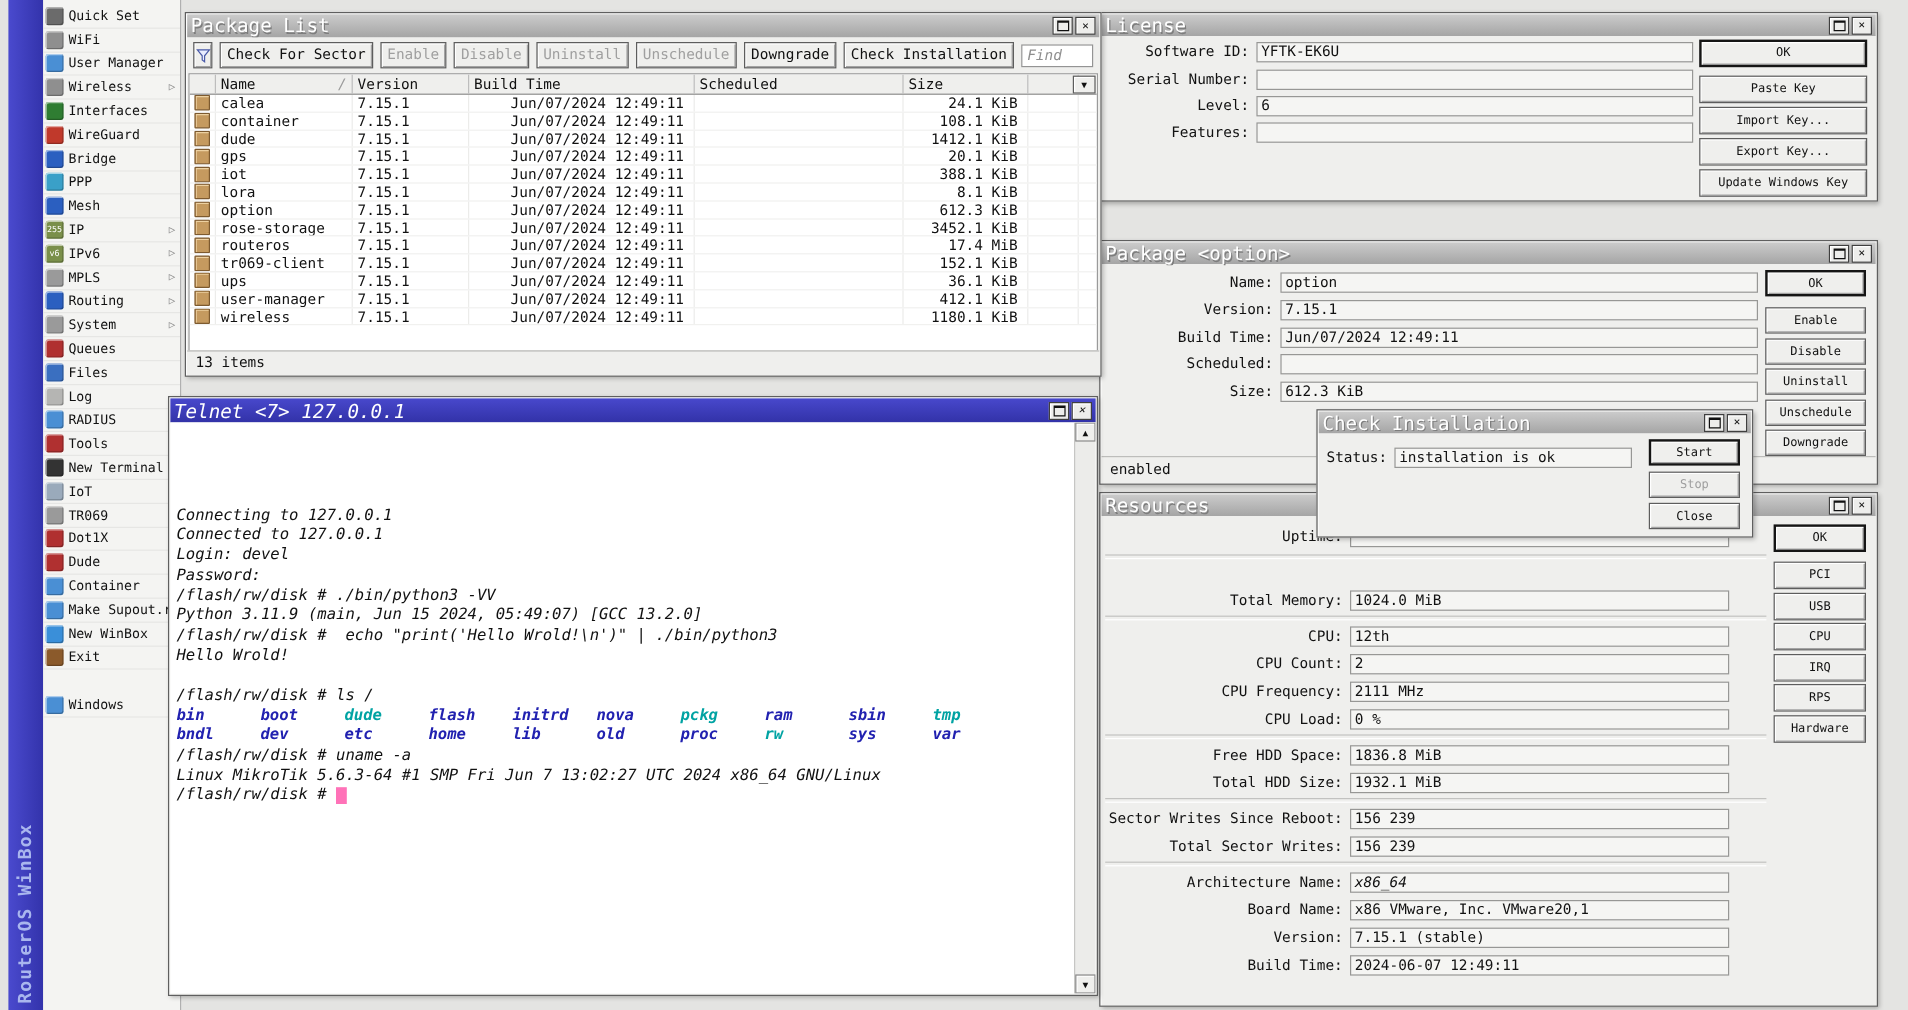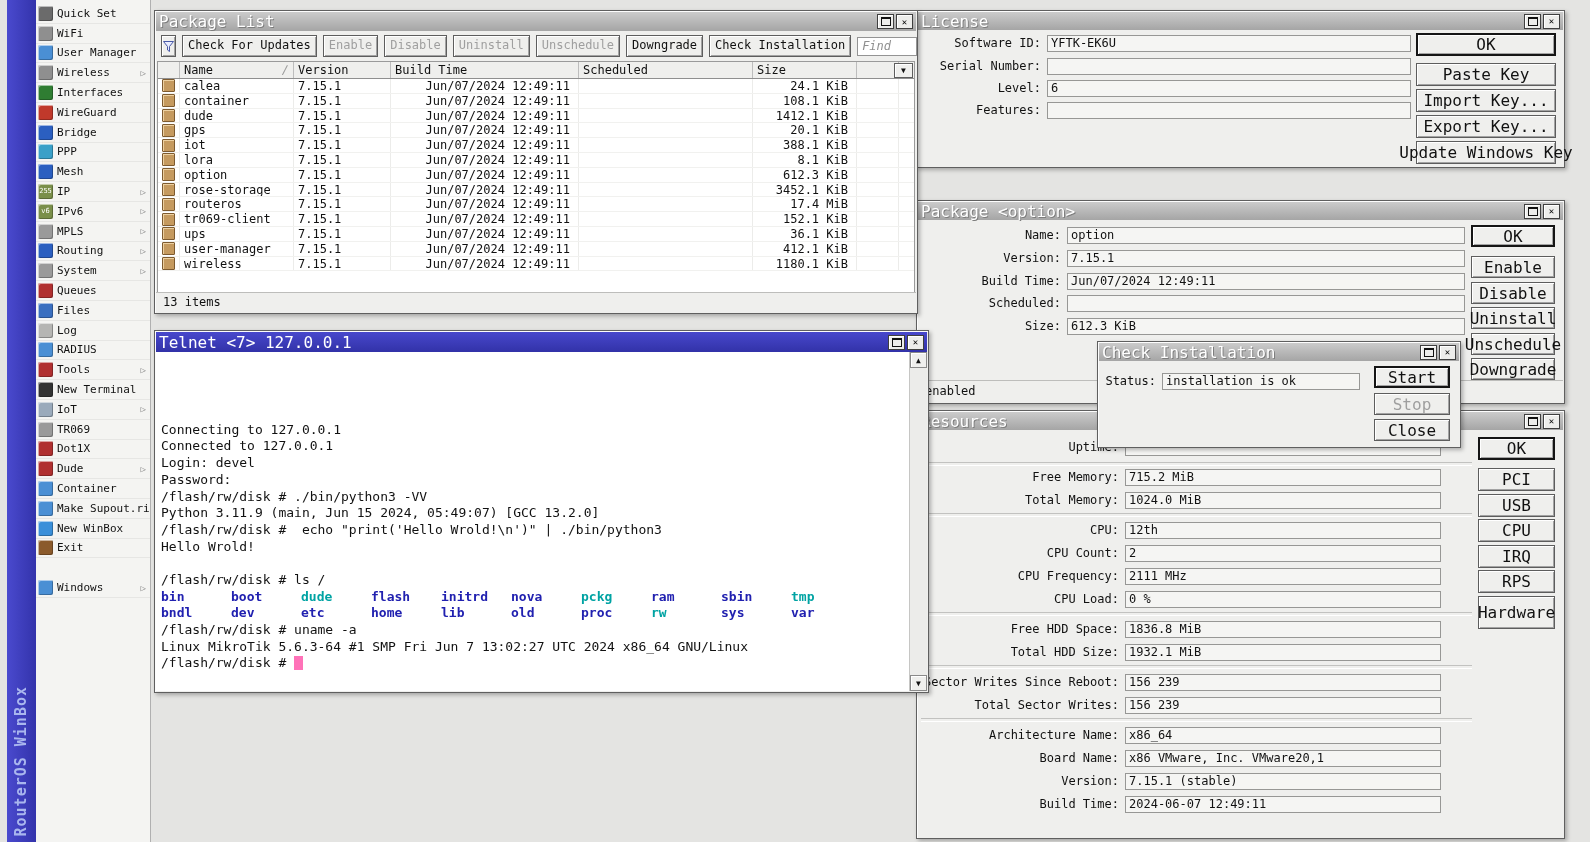--- a/index.html
+++ b/index.html
@@ -32,21 +32,21 @@
         background:linear-gradient(180deg,#cbcbcb,#a5a5a5);padding:0 3px;gap:2px;}
   .tbar .ttl{flex:1;color:#fff;text-shadow:1px 1px 0 #7d7d7d;font-size:16px;white-space:nowrap;overflow:hidden;}
   .tbar.blue{height:20px;background:linear-gradient(180deg,#4848cc,#3232a8);}
   .wbtn{width:15px;height:13px;background:#ededeb;border:1px solid #3f3f3f;display:flex;align-items:center;
         justify-content:center;font-size:9px;color:#111;box-shadow:inset 1px 1px 0 #fff;}
   .maxg{width:8px;height:6px;border:1px solid #111;border-top-width:2px;}
 
   
   .btn{position:absolute;background:#efefed;border:1px solid #5d5d5d;
        box-shadow:inset 1px 1px 0 #ffffff, inset -1px -1px 0 #a3a3a3;
-       display:flex;align-items:center;justify-content:center;font-size:16px;white-space:nowrap;box-sizing:border-box;}
+       display:flex;align-items:center;justify-content:center;font-size:10px;white-space:nowrap;box-sizing:border-box;}
   .btn.default{border:2px solid #151515;}
   .btn.disabled{color:#9f9f9f;}
 
   
   .frow{position:absolute;left:0;right:0;height:17px;}
   .flabel{position:absolute;left:0;top:1px;text-align:right;white-space:nowrap;overflow:hidden;}
   .finput{position:absolute;top:0;height:15px;line-height:15px;background:#f5f5f3;border:1px solid #979795;
           padding:0 3px;white-space:nowrap;overflow:hidden;box-sizing:content-box;}
   .hsep{position:absolute;left:4px;right:92px;height:2px;border-top:1px solid #c2c2c0;border-bottom:1px solid #ffffff;}
   .statusbar{position:absolute;left:1px;right:1px;bottom:1px;height:21px;border-top:1px solid #bdbdbb;
@@ -310,24 +310,20 @@
       <span class="wbtn">
           <span class="maxg"></span>
         </span>
       <span class="wbtn">✕</span>
     </div>
     <div class="frow" style="top:28px;">
       <span class="flabel" style="width:202px;">Uptime:</span>
       <span class="finput" style="left:208px;width:308px;"></span>
     </div>
     <div id="res-fields" style="position:absolute;inset:0;">
-        <div class="frow" style="top: 58px;">
-          <span class="flabel" style="width: 202px;">Free Memory:</span>
-          <span class="finput" style="left: 208px; width: 308px;">715.2 MiB</span>
-        </div>
         <div class="frow" style="top: 81px;">
           <span class="flabel" style="width: 202px;">Total Memory:</span>
           <span class="finput" style="left: 208px; width: 308px;">1024.0 MiB</span>
         </div>
         <div class="frow" style="top: 111px;">
           <span class="flabel" style="width: 202px;">CPU:</span>
           <span class="finput" style="left: 208px; width: 308px;">12th</span>
         </div>
         <div class="frow" style="top: 134px;">
           <span class="flabel" style="width: 202px;">CPU Count:</span>
@@ -352,21 +348,21 @@
         <div class="frow" style="top: 263px;">
           <span class="flabel" style="width: 202px;">Sector Writes Since Reboot:</span>
           <span class="finput" style="left: 208px; width: 308px;">156 239</span>
         </div>
         <div class="frow" style="top: 286px;">
           <span class="flabel" style="width: 202px;">Total Sector Writes:</span>
           <span class="finput" style="left: 208px; width: 308px;">156 239</span>
         </div>
         <div class="frow" style="top: 316px;">
           <span class="flabel" style="width: 202px;">Architecture Name:</span>
-          <span class="finput" style="left: 208px; width: 308px;">x86_64</span>
+          <span class="finput" style="left: 208px; width: 308px; font-style: italic;">x86_64</span>
         </div>
         <div class="frow" style="top: 339px;">
           <span class="flabel" style="width: 202px;">Board Name:</span>
           <span class="finput" style="left: 208px; width: 308px;">x86 VMware, Inc. VMware20,1</span>
         </div>
         <div class="frow" style="top: 362px;">
           <span class="flabel" style="width: 202px;">Version:</span>
           <span class="finput" style="left: 208px; width: 308px;">7.15.1 (stable)</span>
         </div>
         <div class="frow" style="top: 385px;">
@@ -379,40 +375,40 @@
         <div class="hsep" style="top: 254px;"></div>
         <div class="hsep" style="top: 307px;"></div>
       </div>
     <div id="res-buttons" style="position:absolute;inset:0;">
         <div class="btn default" style="top: 26px; width: 77px; height: 23px; right: 9px;">OK</div>
         <div class="btn" style="top: 57px; width: 77px; height: 23px; right: 9px;">PCI</div>
         <div class="btn" style="top: 83px; width: 77px; height: 23px; right: 9px;">USB</div>
         <div class="btn" style="top: 108px; width: 77px; height: 23px; right: 9px;">CPU</div>
         <div class="btn" style="top: 134px; width: 77px; height: 23px; right: 9px;">IRQ</div>
         <div class="btn" style="top: 159px; width: 77px; height: 23px; right: 9px; text-align: right;">RPS</div>
-        <div class="btn" style="top: 185px; width: 77px; height: 33px; right: 9px;">Hardware</div>
+        <div class="btn" style="top: 185px; width: 77px; height: 23px; right: 9px;">Hardware</div>
       </div>
   </div>
 
   <div class="win" id="win-pkglist" style="left:154px;top:10px;width:764px;height:304px;z-index:5;">
     <div class="tbar" style="height:19px;">
       <span class="ttl">Package List</span>
       <span class="wbtn">
           <span class="maxg"></span>
         </span>
       <span class="wbtn">✕</span>
     </div>
     <div id="pl-toolbar">
       <div class="tbtn icon">
         <svg width="13" height="13" viewBox="0 0 13 13">
           <path d="M1.5 1.5 h10 l-4 5 v5 l-2 -1.5 v-3.5 Z" fill="#e8ecff" stroke="#4a5aa8" stroke-width="1"></path>
         </svg>
       </div>
       <div id="pl-buttons" style="display:flex;gap:6px;">
-          <div class="tbtn">Check For Updates</div>
+          <div class="tbtn">Check For Sector</div>
           <div class="tbtn disabled">Enable</div>
           <div class="tbtn disabled">Disable</div>
           <div class="tbtn disabled">Uninstall</div>
           <div class="tbtn disabled">Unschedule</div>
           <div class="tbtn">Downgrade</div>
           <div class="tbtn">Check Installation</div>
         </div>
       <input id="pl-find" readonly="" value="Find" style="">
     </div>
     <div id="pl-table">
@@ -568,21 +564,21 @@
             <div class="pcell rt">Jun/07/2024 12:49:11</div>
             <div class="pcell"></div>
             <div class="pcell rt">1180.1 KiB</div>
             <div class="pcell"></div>
           </div>
         </div>
     </div>
     <div class="statusbar" style="height:19px;line-height:19px;">13 items</div>
   </div>
 
-  <div class="win" id="win-telnet" style="left:154px;top:330px;width:775px;height:363px;z-index:6;">
+  <div class="win" id="win-telnet" style="left:140px;top:330px;width:775px;height:500px;z-index:6;font-style:italic;">
     <div class="tbar blue">
       <span class="ttl" style="text-shadow:none;">Telnet &lt;7&gt; 127.0.0.1</span>
       <span class="wbtn">
           <span class="maxg"></span>
         </span>
       <span class="wbtn">✕</span>
     </div>
     <div id="term-body">
       <div id="term-lines">
           <div class="tline"> </div>

